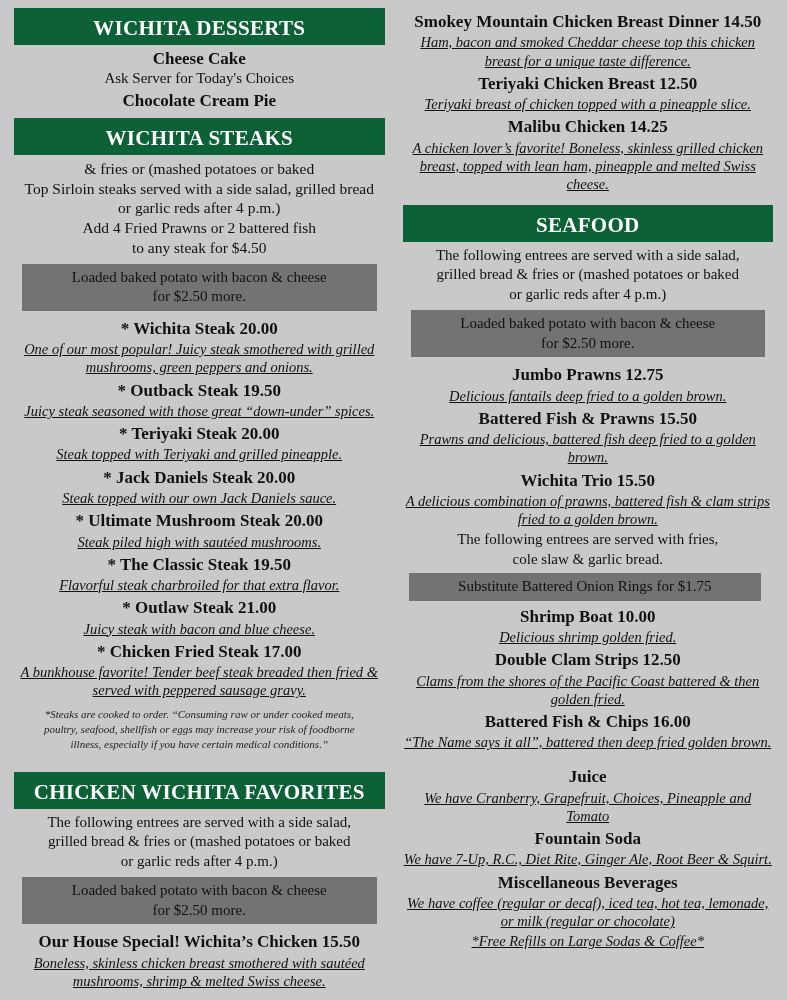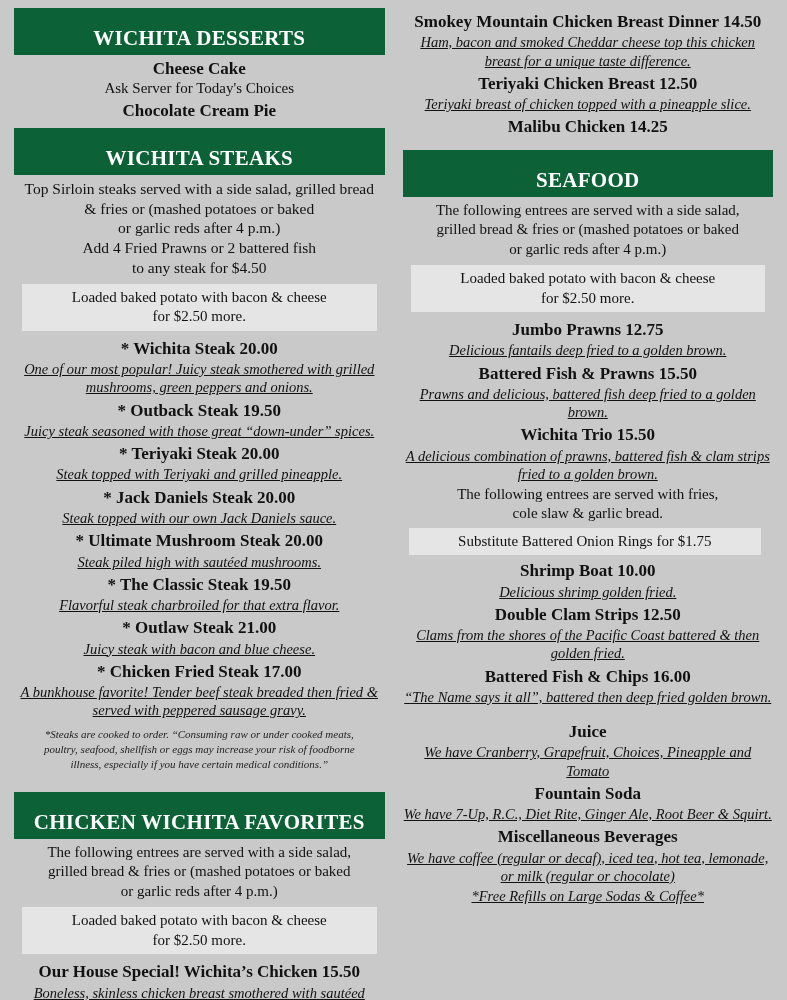--- a/index.html
+++ b/index.html
@@ -23,21 +23,21 @@
 
   .section{margin-bottom:6px;}
 
   .band{
     background:#0d6136;
     color:#ffffff;
     text-align:center;
     font-weight:bold;
     font-size:21px;
     letter-spacing:.3px;
-    padding:18px 0 4px 0;
+    padding:8px 0 4px 0;
     margin:0 0 4px 0;
     font-variant:small-caps;
     font-family:"Liberation Serif", serif;
   }
   .item-name{
     text-align:center;
     font-weight:bold;
     font-size:17px;
     line-height:1.2;
     margin:4px 0 1px 0;
@@ -55,21 +55,21 @@
     font-size:15px;
     line-height:1.3;
     margin:2px 0 4px 0;
   }
   .plain{
     text-align:center;
     font-size:15px;
     margin:1px 0;
   }
   .highlight{
-    background:#e5e5e5;
+    background:#737373;
     text-align:center;
     font-size:15px;
     line-height:1.3;
     padding:4px 12px;
     margin:6px 8px 8px 8px;
   }
   .highlight.one-line{margin:4px 12px 6px 6px;}
   .footnote{
     text-align:center;
     font-size:11px;
@@ -97,22 +97,22 @@
     <div class="section">
       <div class="band">WICHITA DESSERTS</div>
       <div class="item-name">Cheese Cake</div>
       <div class="plain">Ask Server for Today's Choices</div>
       <div class="item-name">Chocolate Cream Pie</div>
     </div>
 
     <div class="section">
       <div class="band">WICHITA STEAKS</div>
       <div class="steak-intro">
+        <div>&amp; fries or (mashed potatoes or baked</div>
         <div>Top Sirloin steaks served with a side salad, grilled bread</div>
-        <div>&amp; fries or (mashed potatoes or baked</div>
         <div>or garlic reds after 4 p.m.)</div>
         <div>Add 4 Fried Prawns or 2 battered fish</div>
         <div>to any steak for $4.50</div>
       </div>
       <div class="highlight">
         <div>Loaded baked potato with bacon &amp; cheese</div>
         <div>for $2.50 more.</div>
       </div>
 
       <div class="item-name">* Wichita Steak 20.00</div>
@@ -164,20 +164,21 @@
   <div class="col col-right">
 
     <div class="section">
       <div class="item-name">Smokey Mountain Chicken Breast Dinner 14.50</div>
       <div class="desc">Ham, bacon and smoked Cheddar cheese top this chicken breast for a unique taste difference.</div>
 
       <div class="item-name">Teriyaki Chicken Breast 12.50</div>
       <div class="desc">Teriyaki breast of chicken topped with a pineapple slice.</div>
 
       <div class="item-name">Malibu Chicken 14.25</div>
+      <div class="desc">A chicken lover’s favorite! Boneless, skinless grilled chicken breast, topped with lean ham, pineapple and melted Swiss cheese.</div>
     </div>
 
     <div class="spacer"></div>
 
     <div class="section">
       <div class="band">SEAFOOD</div>
       <div class="intro">
         <div>The following entrees are served with a side salad,</div>
         <div>grilled bread &amp; fries or (mashed potatoes or baked</div>
         <div>or garlic reds after 4 p.m.)</div>

